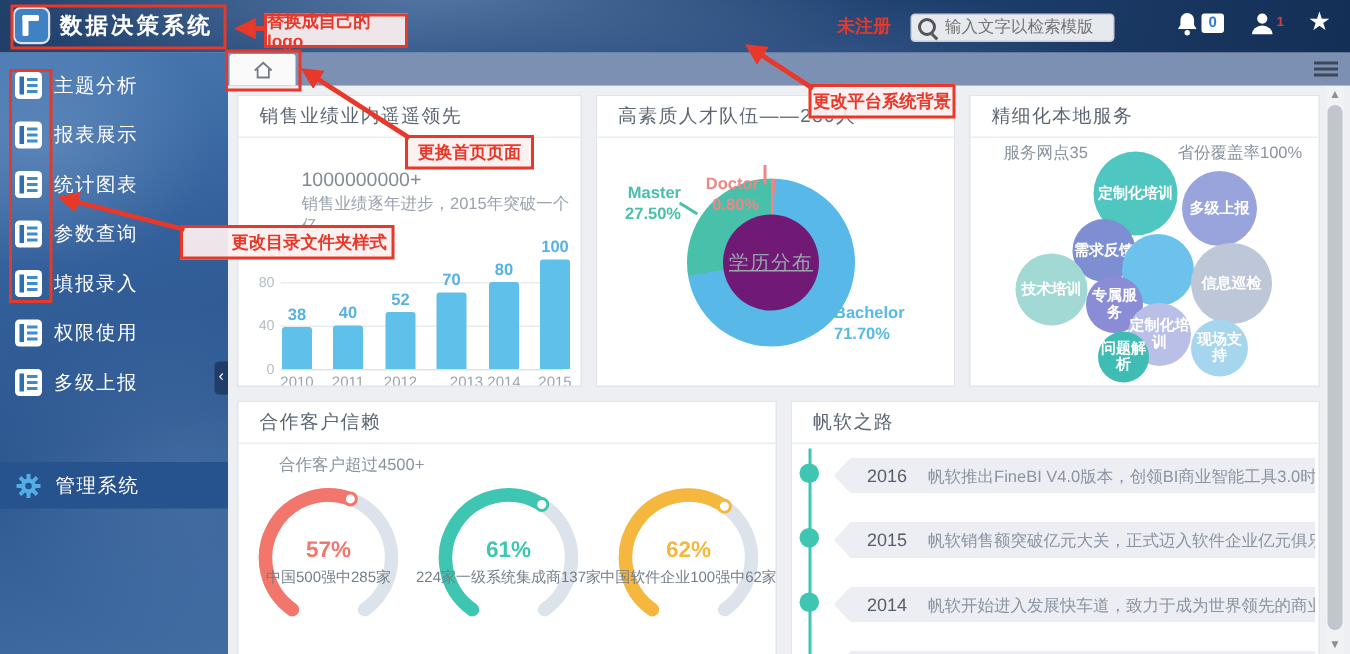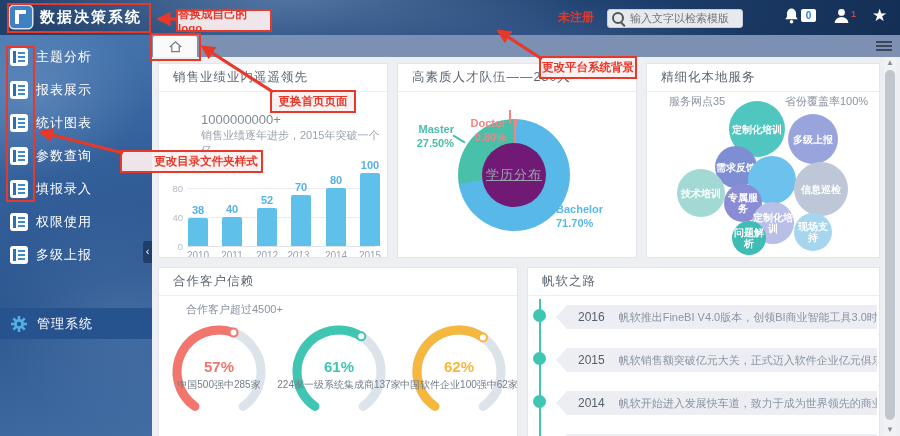--- a/index.html
+++ b/index.html
@@ -130,21 +130,21 @@
         <div class="bar-val" style="left: 24px; top: 45px;">38</div>
         <div class="bar-cat" style="left: 22px;">2010</div>
         <div class="bar" style="left: 63px; top: 58px; height: 29px; background: rgb(95, 192, 233);"></div>
         <div class="bar-val" style="left: 58px; top: 44px;">40</div>
         <div class="bar-cat" style="left: 56px;">2011</div>
         <div class="bar" style="left: 98px; top: 49px; height: 38px; background: rgb(95, 192, 233);"></div>
         <div class="bar-val" style="left: 93px; top: 35px;">52</div>
         <div class="bar-cat" style="left: 91px;">2012</div>
         <div class="bar" style="left: 132px; top: 36px; height: 51px; background: rgb(95, 192, 233);"></div>
         <div class="bar-val" style="left: 127px; top: 22px;">70</div>
-        <div class="bar-cat" style="left: 122px; font-style: italic;">2013</div>
+        <div class="bar-cat" style="left: 135px;">2013</div>
         <div class="bar" style="left: 167px; top: 29px; height: 58px; background: rgb(95, 192, 233);"></div>
         <div class="bar-val" style="left: 162px; top: 15px;">80</div>
         <div class="bar-cat" style="left: 160px;">2014</div>
         <div class="bar" style="left: 201px; top: 14px; height: 73px; background: rgb(95, 192, 233);"></div>
         <div class="bar-val" style="left: 196px; top: 0px;">100</div>
         <div class="bar-cat" style="left: 194px;">2015</div>
       </div>
   </div>
 
   <div class="panel" style="left:397px;top:63px;width:240px;height:195px;">

